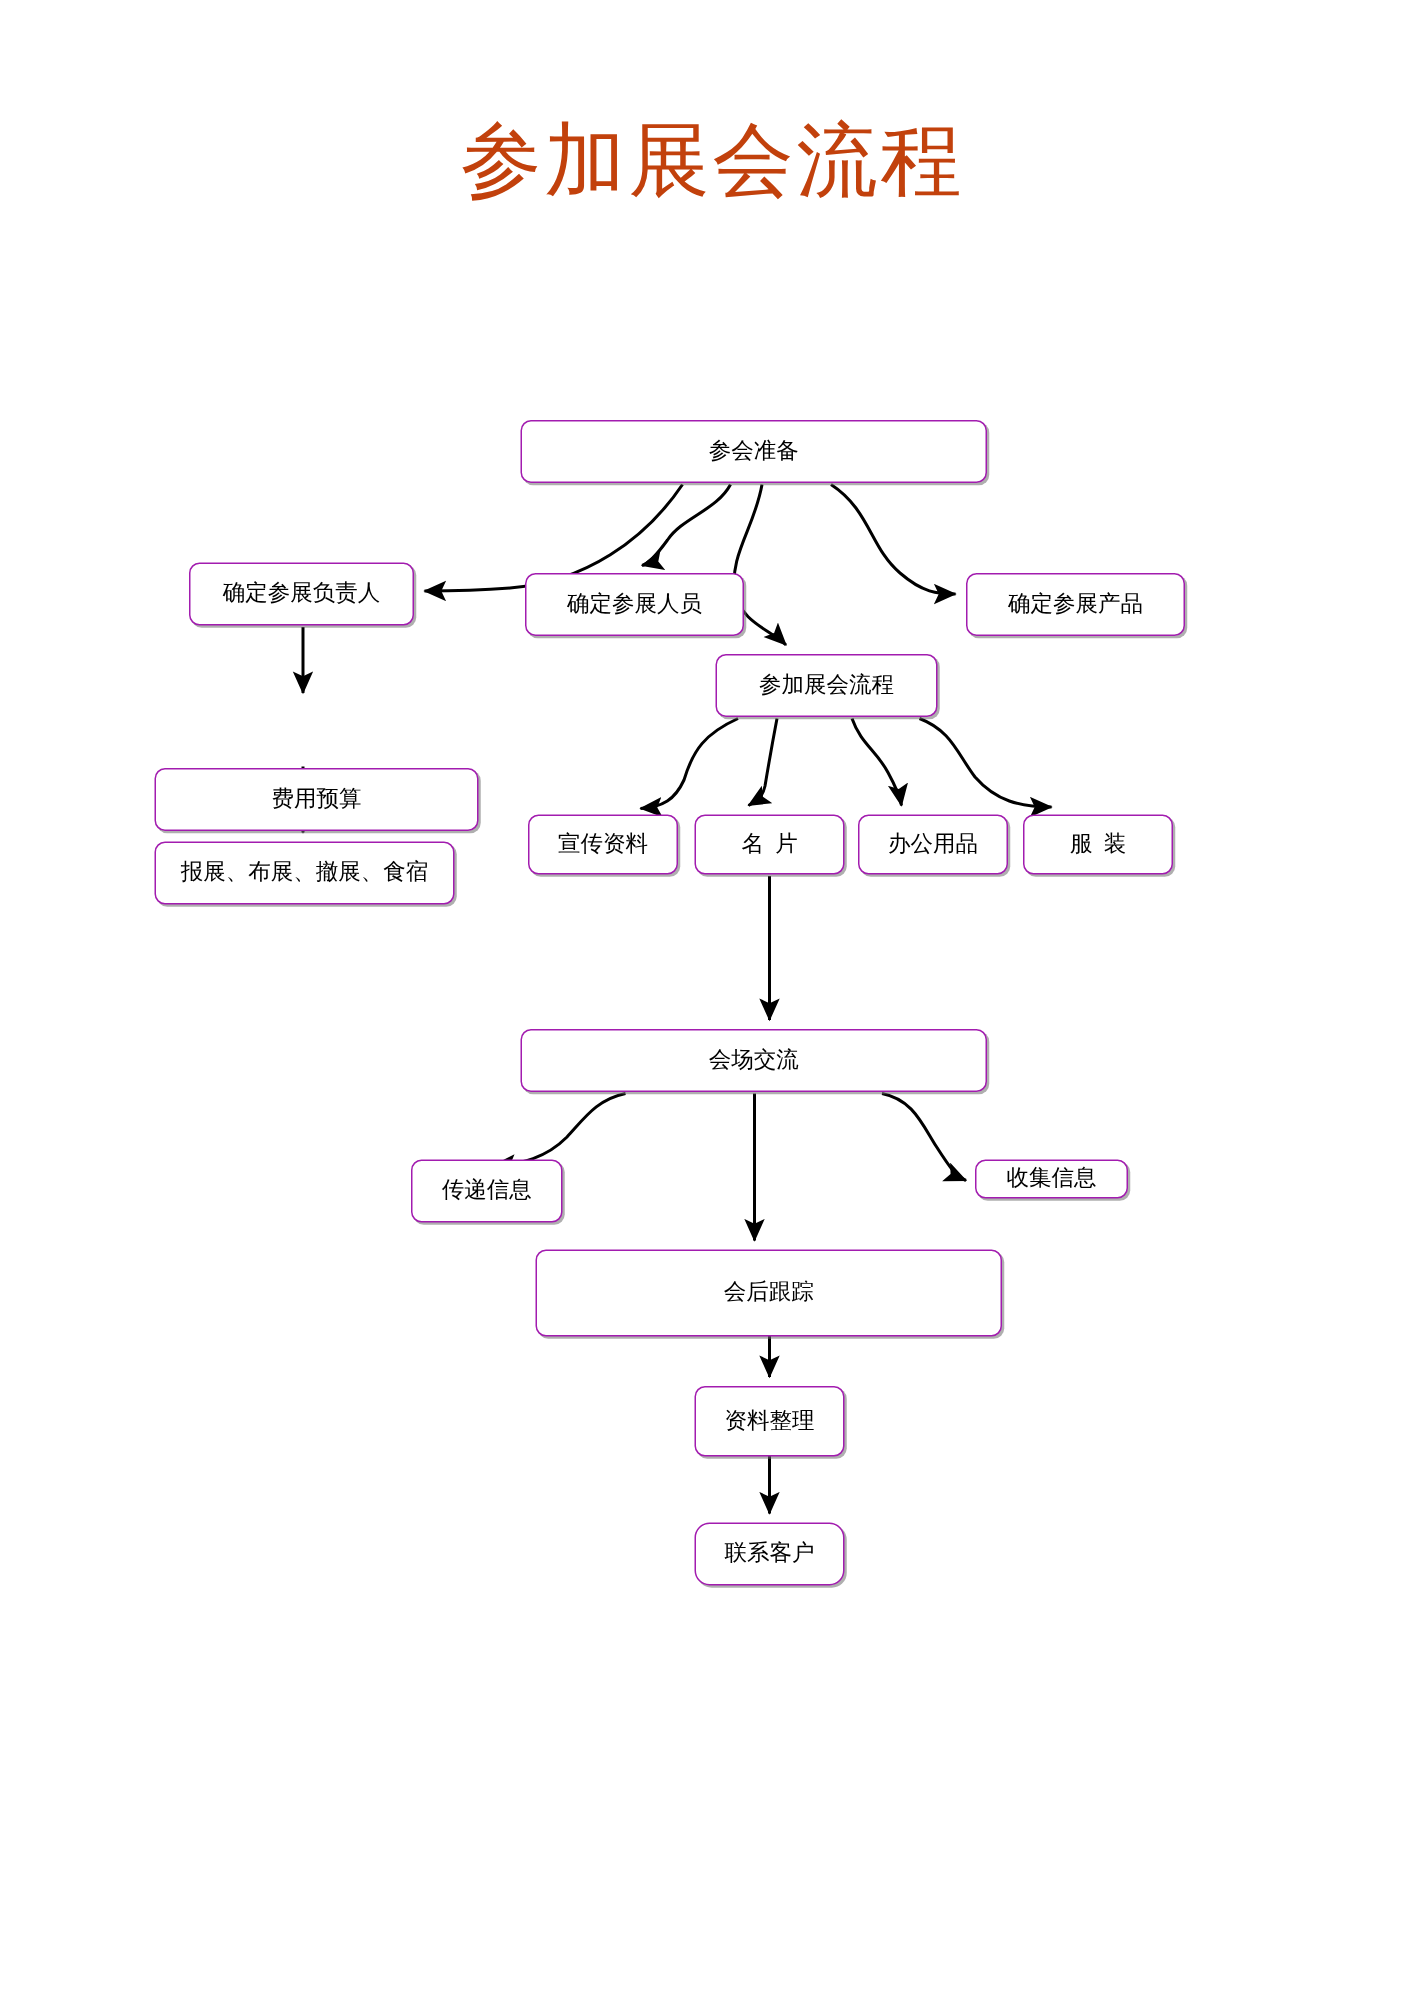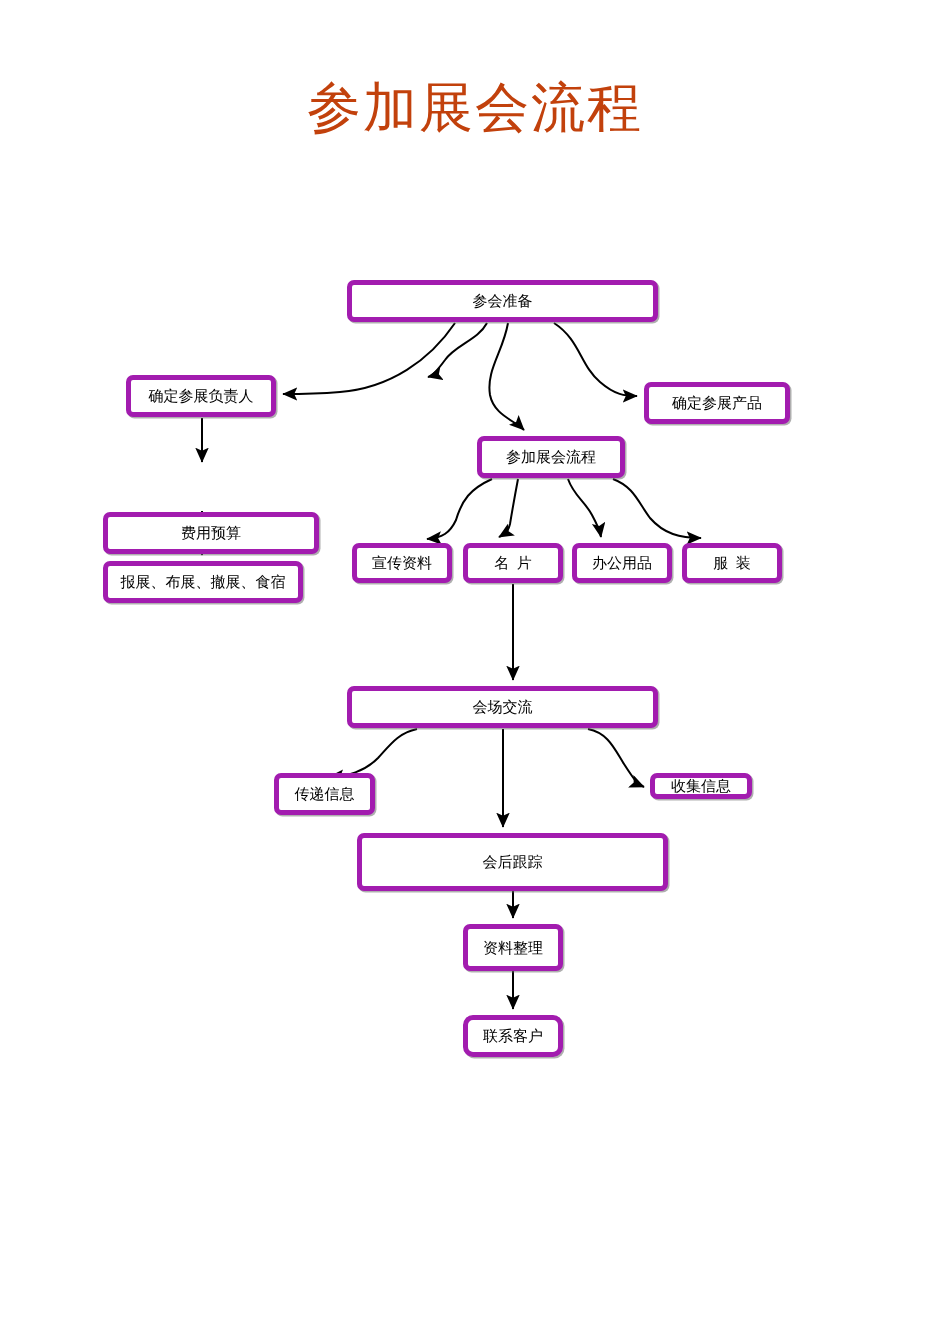--- a/index.html
+++ b/index.html
@@ -37,21 +37,21 @@
     position: absolute;
     left: 0;
     top: 0;
     width: 950px;
     height: 1344px;
     pointer-events: none;
   }
   .node {
     position: absolute;
     box-sizing: border-box;
-    border: 5px solid #a21caf;
+    border: 1px solid #a21caf;
     border-radius: 7px;
     background: #ffffff;
     color: #000000;
     display: flex;
     align-items: center;
     justify-content: center;
     font-size: 15px;
     line-height: 18px;
     text-align: center;
     white-space: pre;
@@ -106,20 +106,21 @@
       <path d="M 513 876 L 513 918"></path>
 
       <path d="M 513 967 L 513 1009"></path>
     </g>
   </svg>
 
   <div class="node big" style="left:347px; top:280px; width:311px; height:42px;">参会准备</div>
 
   <div class="node" style="left:126px; top:375px; width:150px; height:42px;">确定参展负责人</div>
 
+  <div class="node" style="left:350px; top:382px; width:146px; height:42px;">确定参展人员</div>
 
   <div class="node" style="left:644px; top:382px; width:146px; height:42px;">确定参展产品</div>
 
   <div class="node" style="left:103px; top:468px; width:216px; height:42px;margin-top:44px;">费用预算</div>
 
   <div class="node" style="left:103px; top:561px; width:200px; height:42px;">报展、布展、撤展、食宿</div>
 
   <div class="node" style="left:477px; top:436px; width:148px; height:42px;">参加展会流程</div>
 
   <div class="node" style="left:352px; top:543px; width:100px; height:40px;">宣传资料</div>

